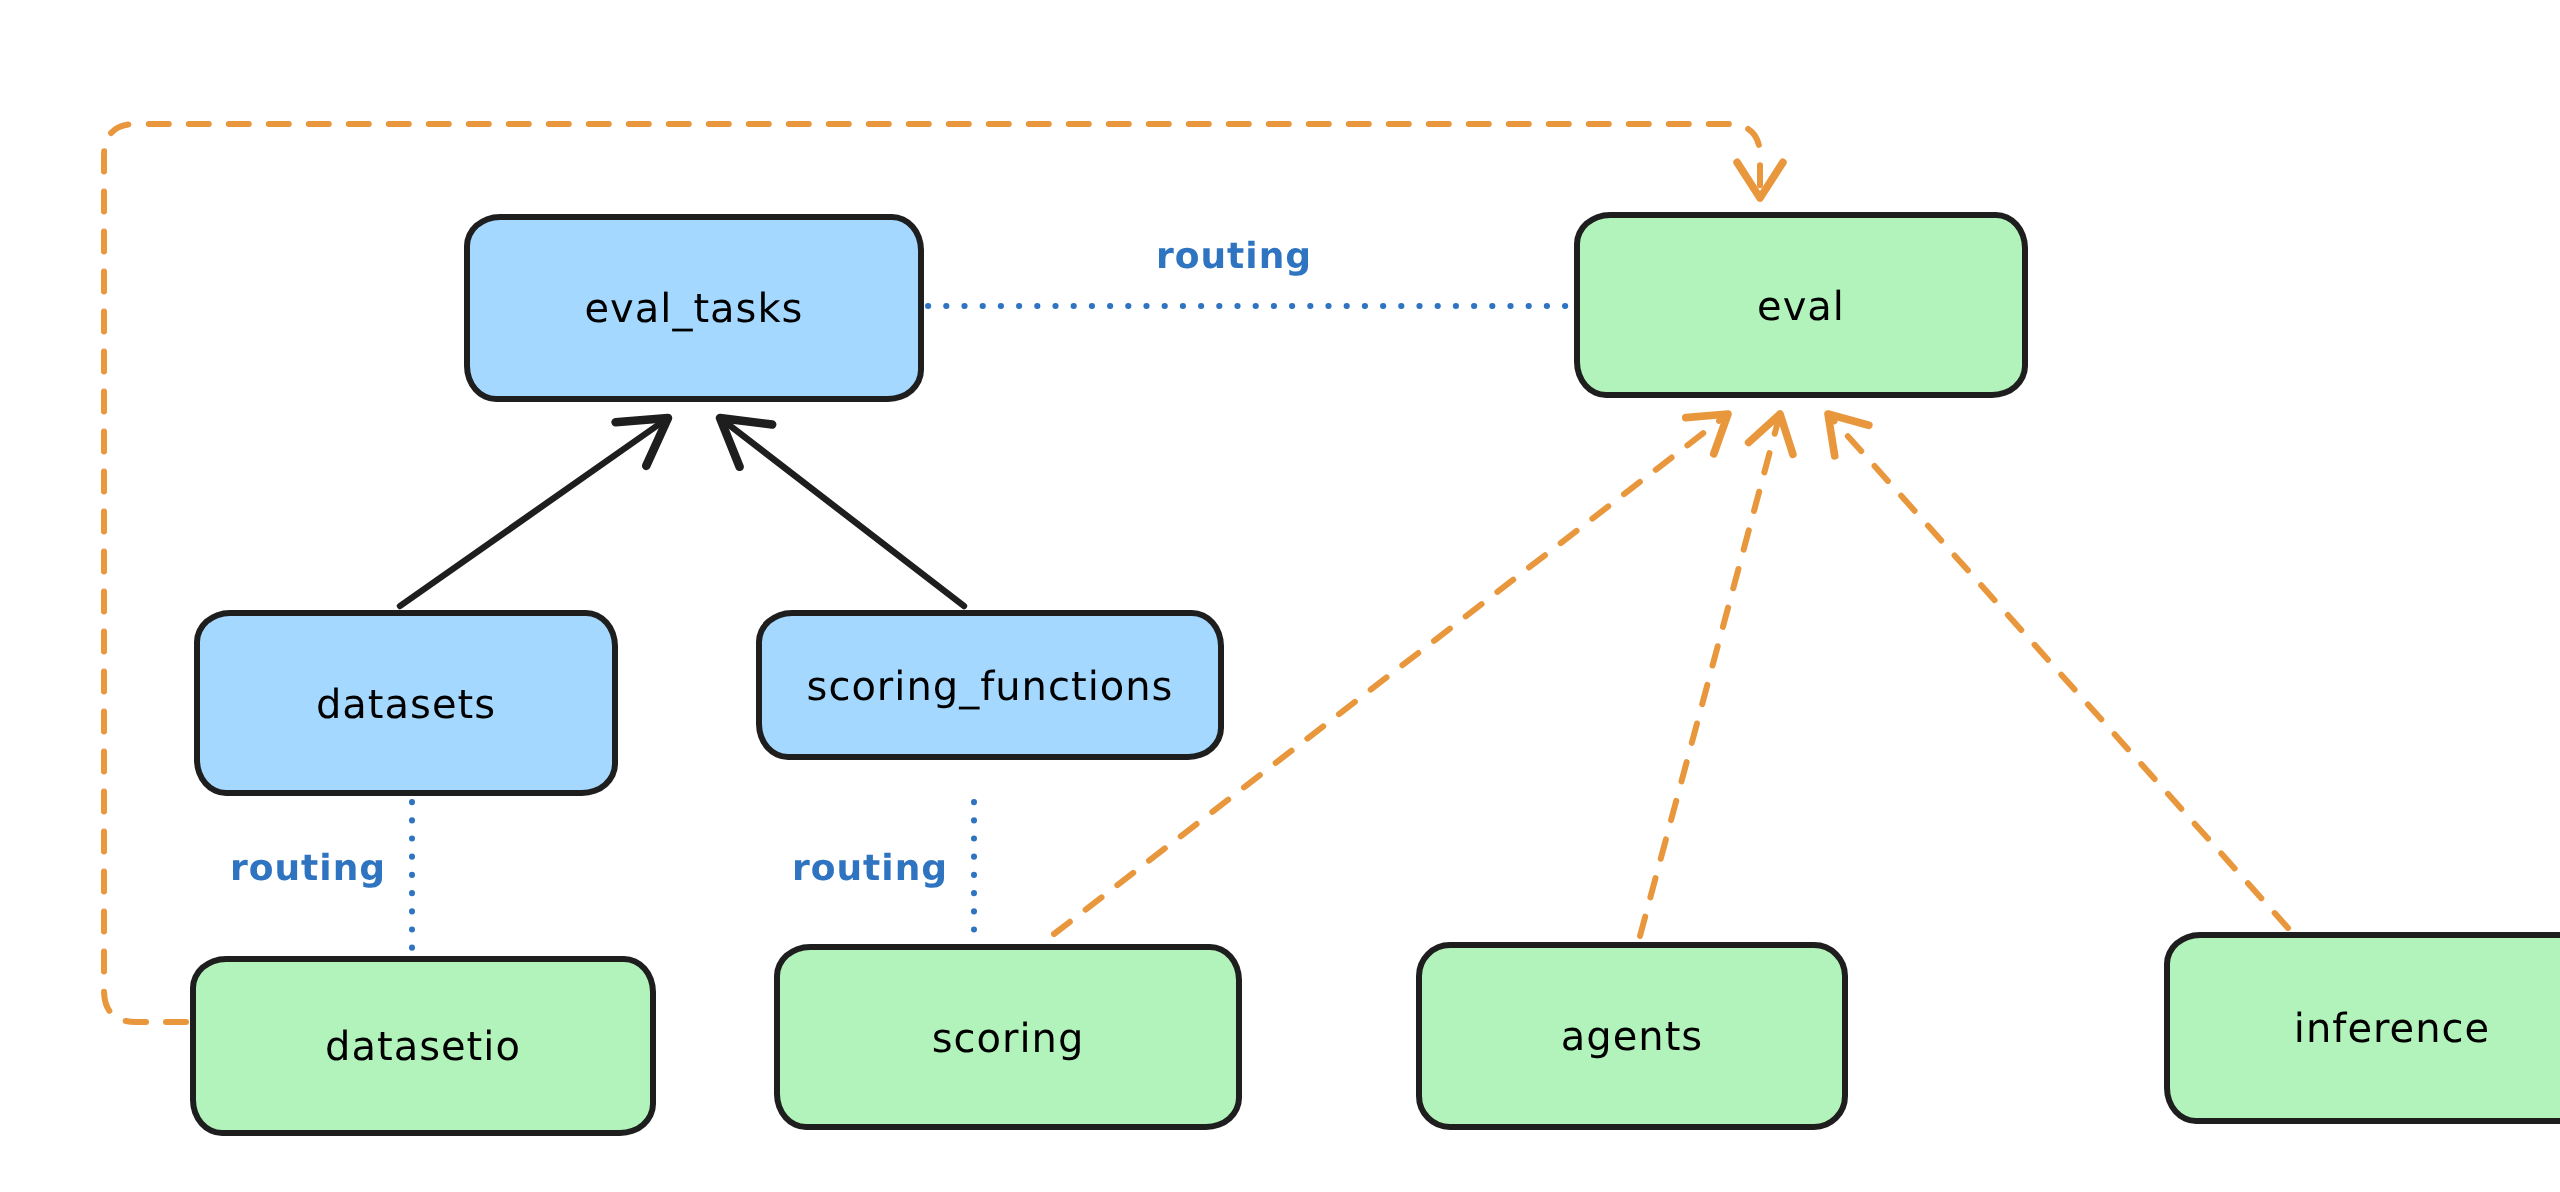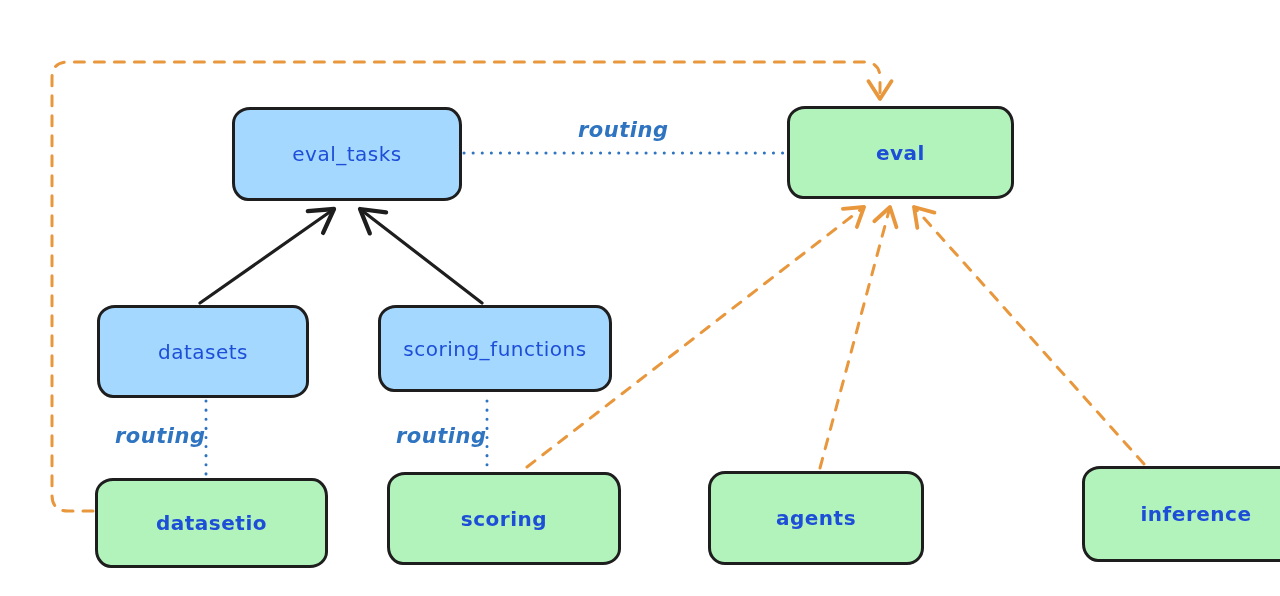--- a/index.html
+++ b/index.html
@@ -18,34 +18,33 @@
     height: 596px;
   }
   .node {
     position: absolute;
     box-sizing: border-box;
     border: 3px solid var(--stroke, #1e1e1e);
     border-radius: 18px 16px 18px 16px / 16px 18px 16px 18px;
     display: flex;
     align-items: center;
     justify-content: center;
-    color: #1d4ed8;
+    color: #000000;
     font-size: 20px;
     letter-spacing: 0.5px;
   }
   .node.resource { background: var(--resource-fill, #a5d8ff); }
-  .node.api      { background: var(--api-fill, #b2f2bb); font-weight: bold; }
+  .node.api      { background: var(--api-fill, #b2f2bb); }
   .edge-label {
     position: absolute;
     color: var(--routing-blue, #2f74c0);
-    font-size: 21px;
+    font-size: 18px;
     font-weight: bold;
     letter-spacing: 0.5px;
     text-align: left;
-    font-style: italic;
   }
 </style>
 </head>
 <body>
 
 <div class="canvas">
 
   <svg class="wires" viewBox="0 0 1280 596" xmlns="http://www.w3.org/2000/svg">
     <defs>
       <marker id="arrow-black" markerUnits="userSpaceOnUse" markerWidth="40" markerHeight="32" viewBox="-20 -12 24 24" refX="0" refY="0" orient="auto">
@@ -74,21 +73,21 @@
   </div>
 
   <div class="node api" style="left:787px; top:106px; width:227px; height:93px;">
     <span>eval</span>
   </div>
 
   <div class="node resource" style="left:97px; top:305px; width:212px; height:93px;">
     <span>datasets</span>
   </div>
 
-  <div class="node resource" style="left:378px; top:305px; width:234px; height:87px;">
+  <div class="node resource" style="left:378px; top:305px; width:234px; height:75px;">
     <span>scoring_functions</span>
   </div>
 
   <div class="node api" style="left:95px; top:478px; width:233px; height:90px;">
     <span>datasetio</span>
   </div>
 
   <div class="node api" style="left:387px; top:472px; width:234px; height:93px;">
     <span>scoring</span>
   </div>

